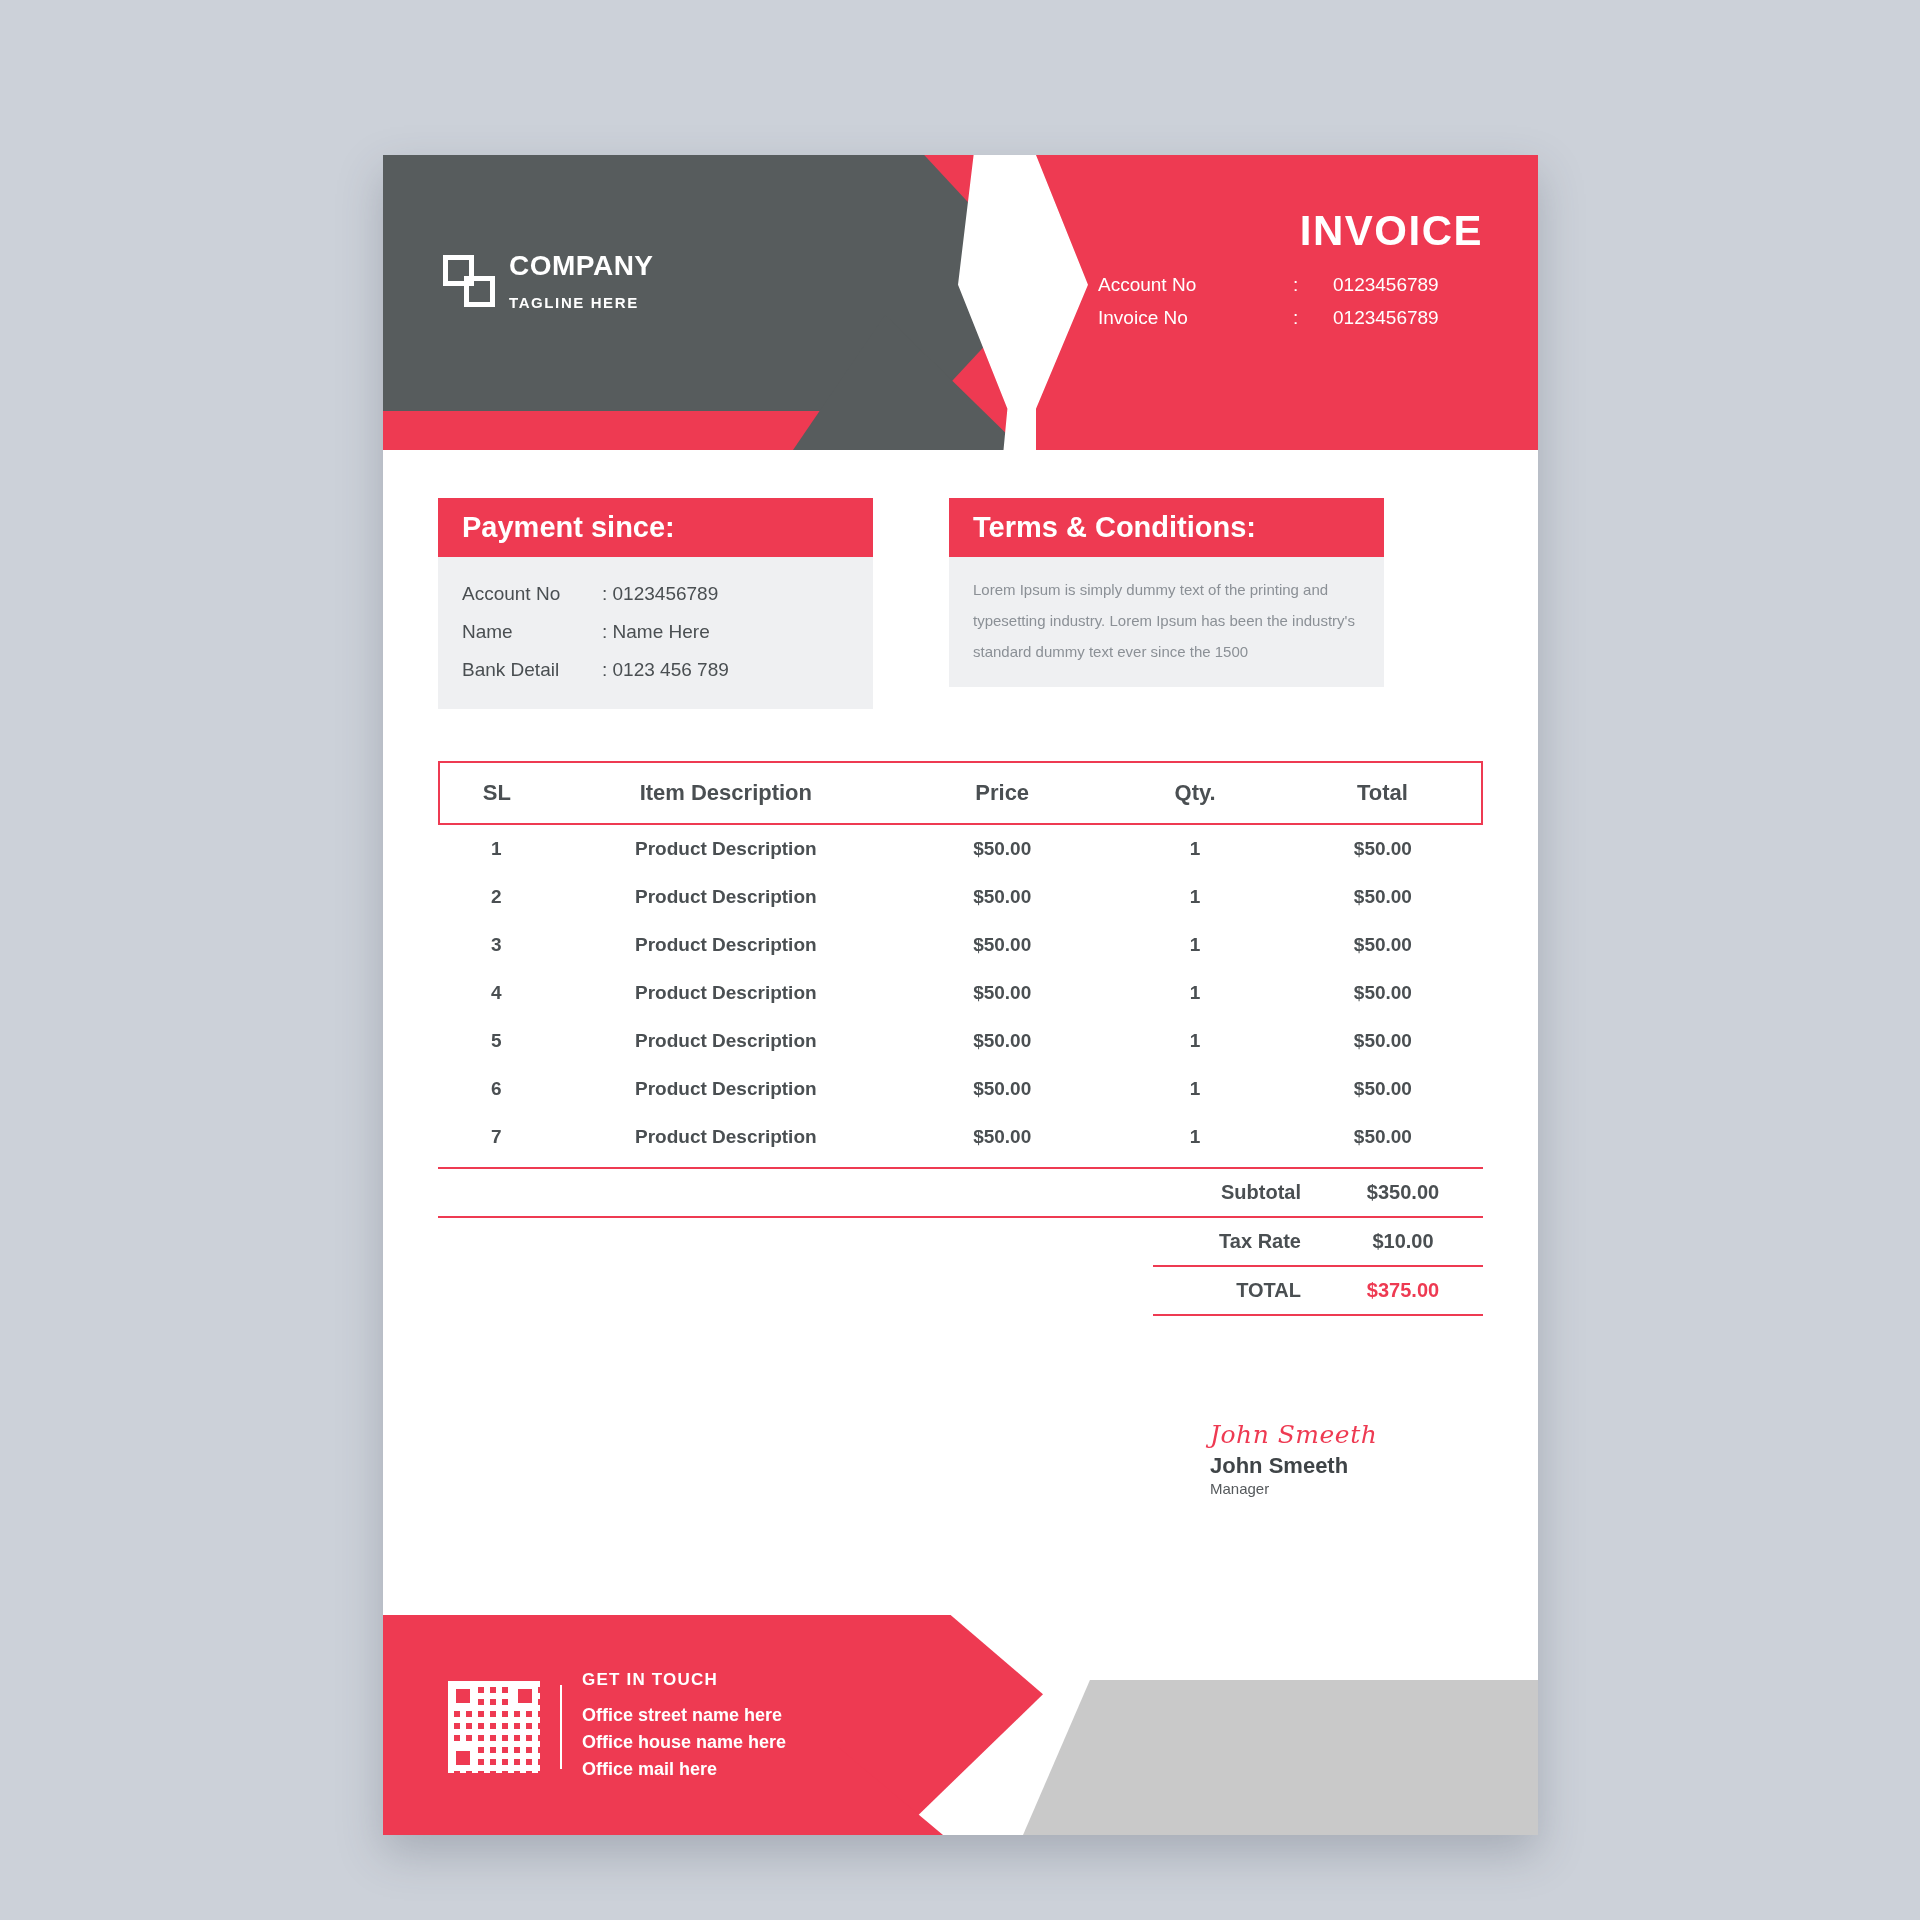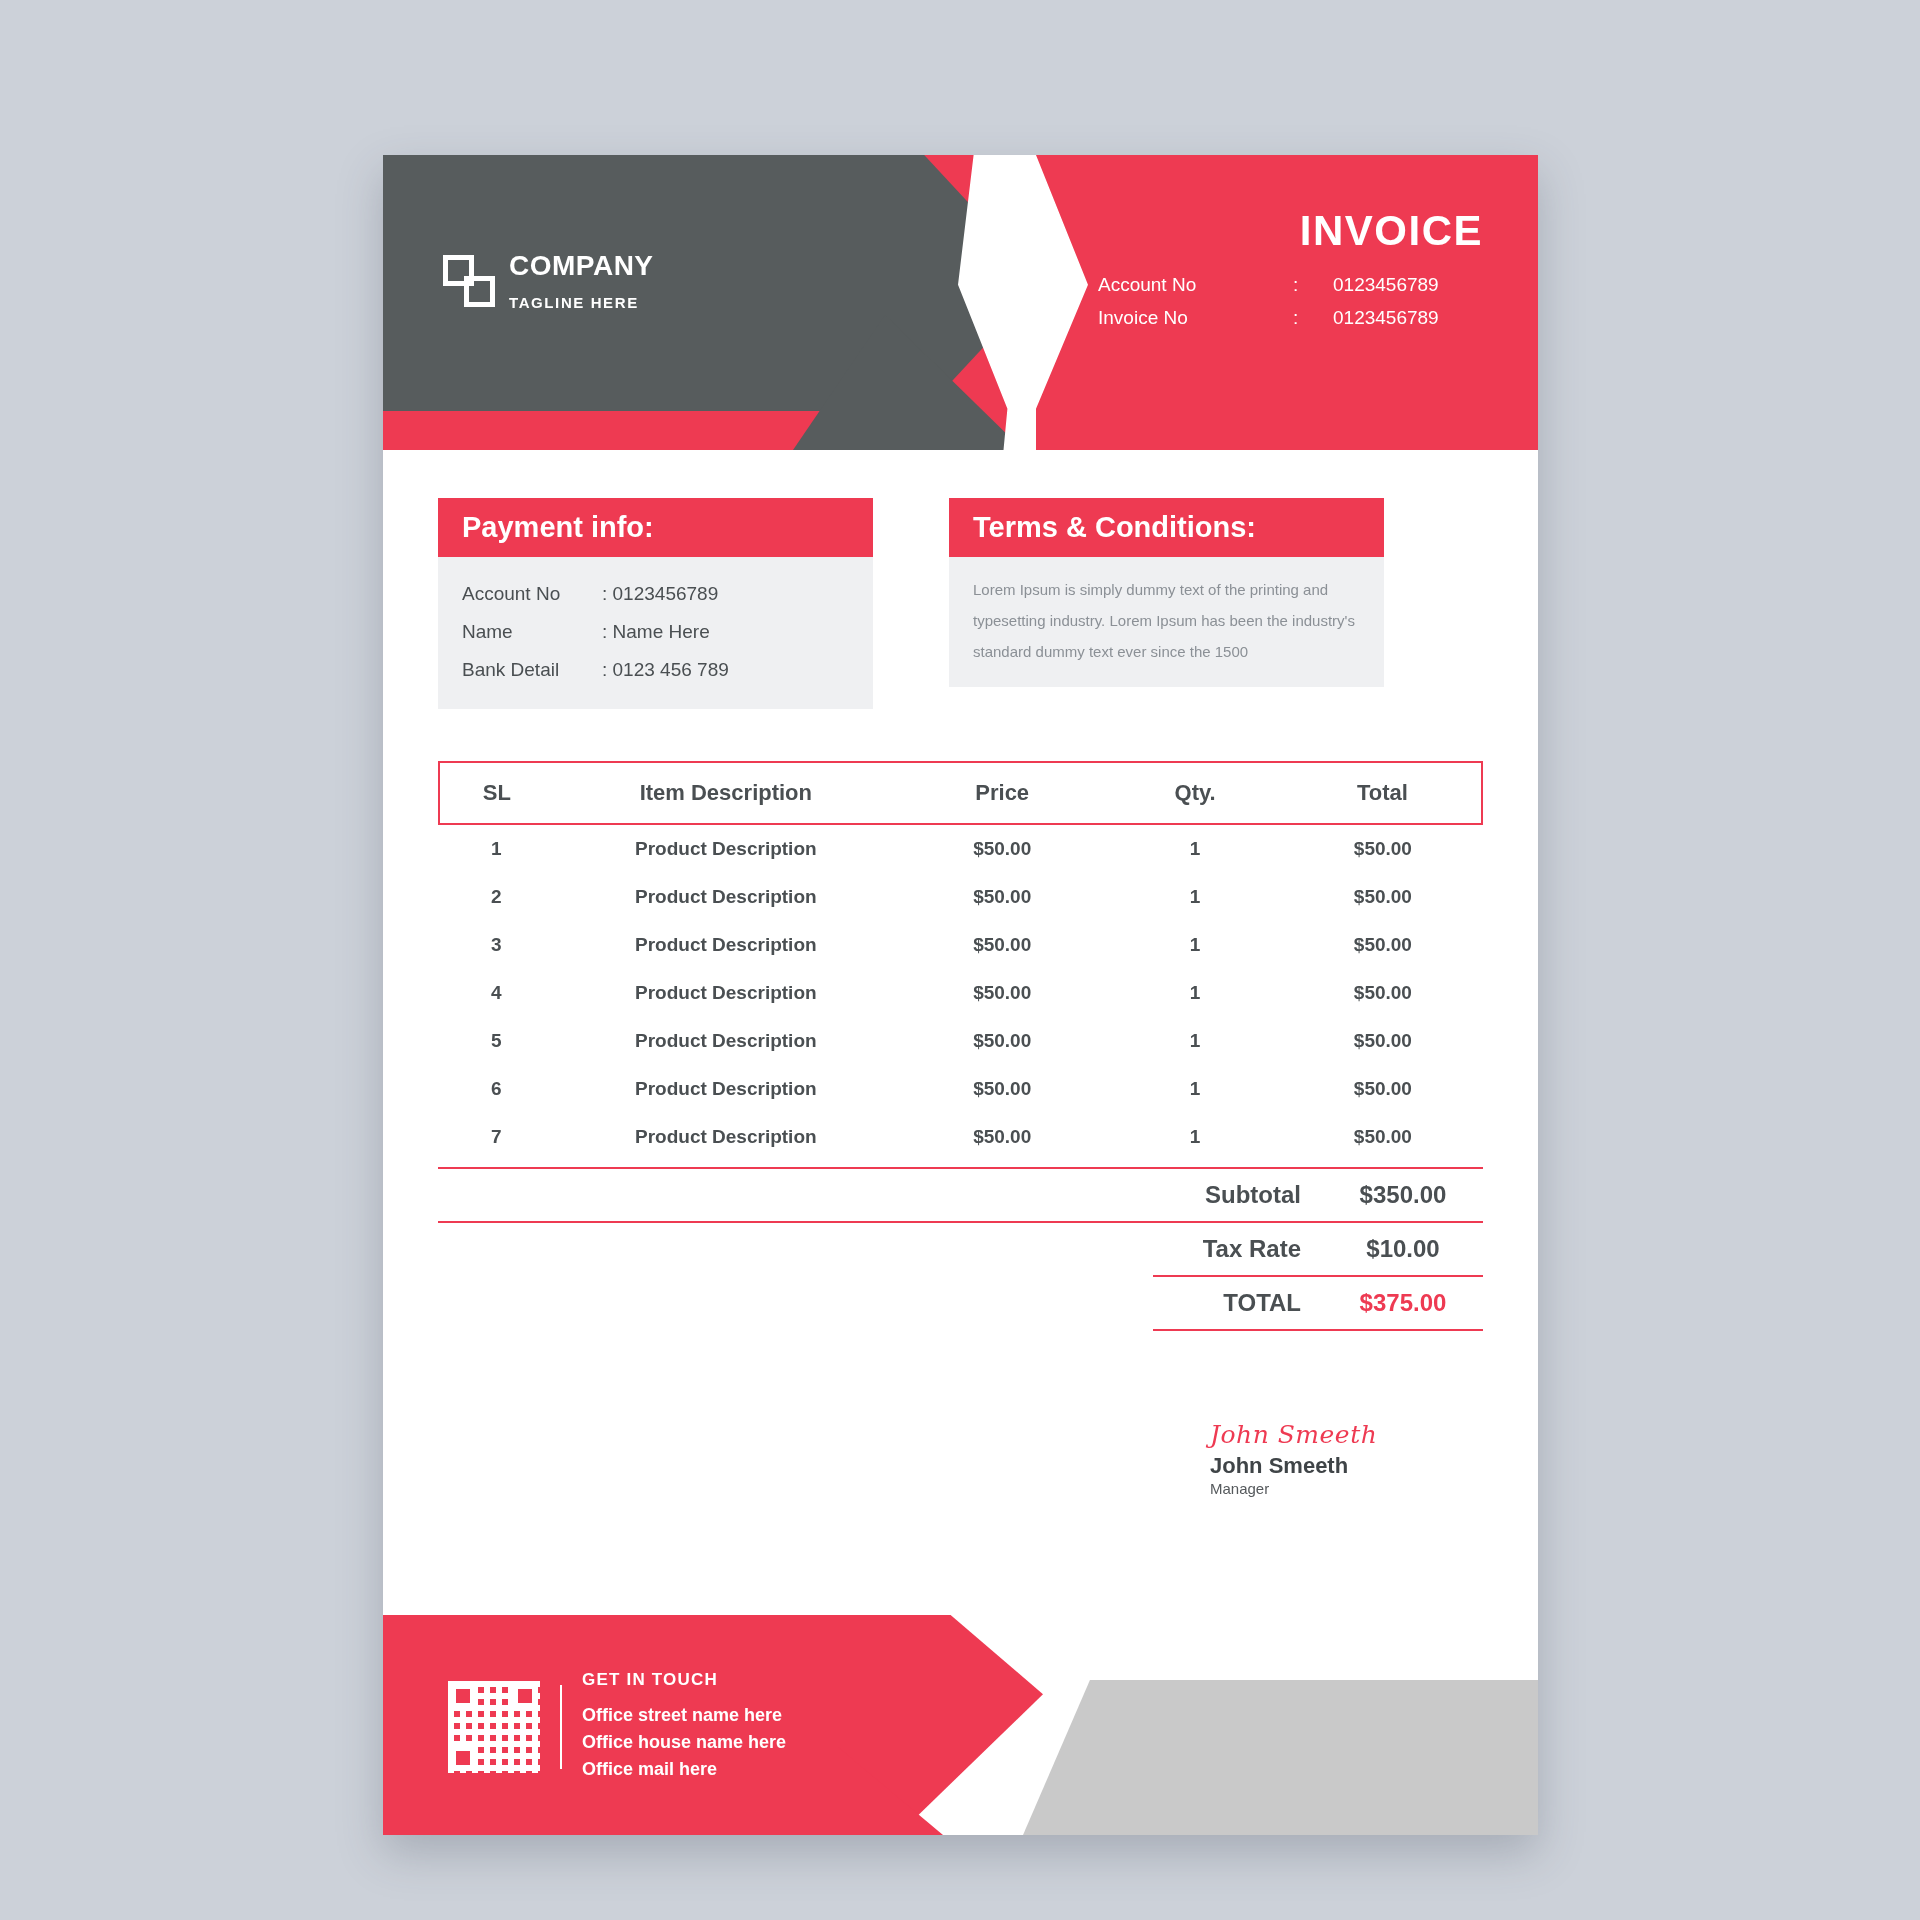--- a/index.html
+++ b/index.html
@@ -192,21 +192,21 @@
   .c-qty { width: 17%; text-align: center; }
   .c-total { width: 19%; text-align: center; }
 
   .totals {
     margin-top: 6px;
   }
   .tot-row {
     display: flex;
     justify-content: flex-end;
     align-items: center;
-    font-size: 24px;
+    font-size: 20px;
     color: #4a4f52;
     font-weight: bold;
   }
   .tot-row .tl { width: 170px; text-align: right; padding: 12px 22px 12px 0; box-sizing: border-box; }
   .tot-row .tv { width: 160px; text-align: center; padding: 12px 0; box-sizing: border-box; }
   .rule-sub {
     border-top: 2px solid #ee3a52;
     width: 100%;
   }
   .rule-short {
@@ -370,21 +370,21 @@
           <span class="sep">:</span>
           <span class="val">0123456789</span>
         </div>
       </div>
     </div>
 
     <div class="body-area">
 
       <div class="two-col">
         <div class="col left">
-          <div class="sec-title">Payment info:</div>
+          <div class="sec-title">Payment since:</div>
           <div class="sec-box">
             <div class="pi-row">
               <span class="lbl">Account No</span>
               <span class="val">: 0123456789</span>
             </div>
             <div class="pi-row">
               <span class="lbl">Name</span>
               <span class="val">: Name Here</span>
             </div>
             <div class="pi-row">

